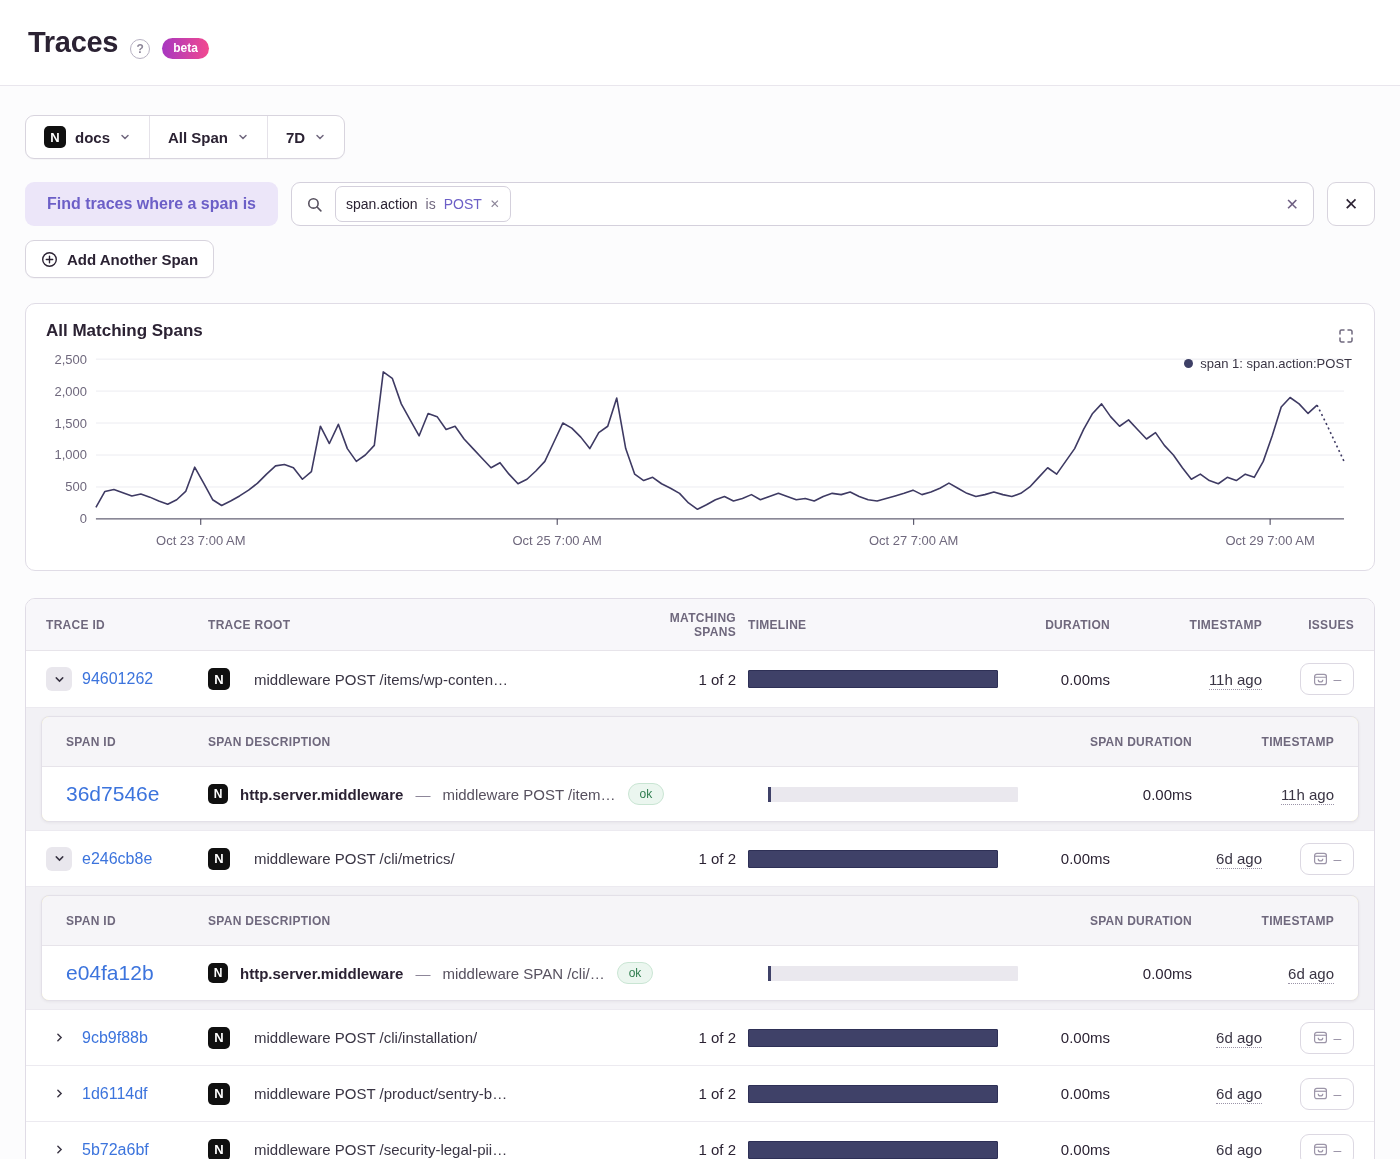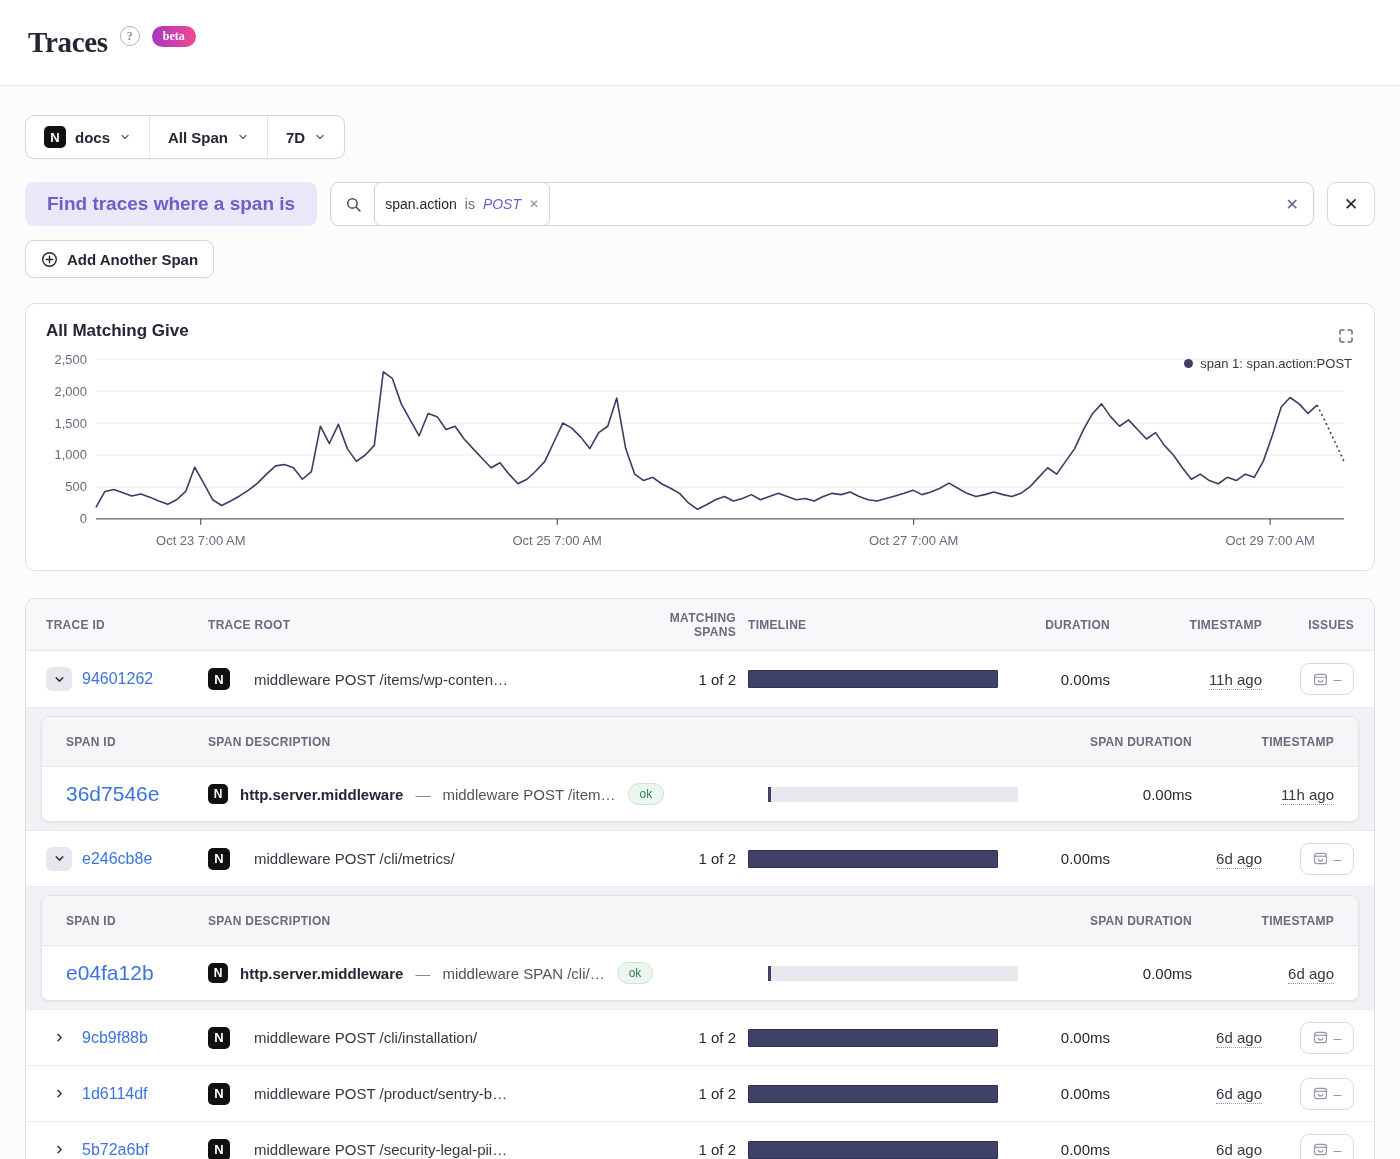--- a/index.html
+++ b/index.html
@@ -8,21 +8,21 @@
     font-family:"Liberation Sans", sans-serif;
     background:#fcfcfd;
     color:#2b2233;
   }
   
   .topbar {
     height:86px; background:#fff; border-bottom:1px solid #e9e6ed;
     display:flex; align-items:center; justify-content:space-between;
     padding:0 28px;
   }
-  .title-group { display:flex; align-items:flex-start; gap:12px;font-family:Liberation Serif, serif; }
+  .title-group { display:flex; align-items:flex-end; gap:12px; }
   .page-title { font-size:29px; font-weight:700; color:#2b2233; letter-spacing:-0.3px; }
   .help-icon {
     width:20px; height:20px; border:1.5px solid #b7b1c2; border-radius:50%;
     color:#8d8699; font-size:12px; font-weight:700;
     display:flex; align-items:center; justify-content:center;
   }
   .beta-badge {
     background:linear-gradient(90deg,#a737c1,#f2498f);
     color:#fff; font-size:12px; font-weight:700;
     padding:3px 11px; border-radius:11px; line-height:15px;
@@ -51,36 +51,36 @@
   .filter-seg + .filter-seg { border-left:1px solid #e5e2e9; }
   .chev-down { color:#71687f; }
   .nlogo {
     width:22px; height:22px; background:#101010; color:#fff; border-radius:5px;
     font-size:13px; font-weight:700; display:flex; align-items:center; justify-content:center;
     flex:0 0 auto;
   }
 
   .search-row { margin-top:23px; display:flex; align-items:stretch; gap:13px; }
   .where-pill {
-    background:#ece6f9; color:#6c5fc7; font-size:19px; font-weight:700;
+    background:#ece6f9; color:#6c5fc7; font-size:16px; font-weight:700;
     border-radius:9px; display:flex; align-items:center; padding:0 22px; height:44px;
   }
   .search-box {
     flex:1; height:44px; background:#fff; border:1px solid #d4d0dc; border-radius:9px;
     display:flex; align-items:center; padding:0 14px; gap:12px;
   }
   .search-box .grow { flex:1; }
   .token-chip {
     display:flex; align-items:center; gap:8px;
-    border:1px solid #d4d0dc; border-radius:7px; height:44px; padding:0 10px;
+    border:1px solid #d4d0dc; border-radius:7px; height:36px; padding:0 10px;
     font-size:14px; background:#fff;
   }
   .token-key { color:#2b2233; }
   .token-op { color:#71687f; }
-  .token-val { color:#6c5fc7;font-style:italic; }
+  .token-val { color:#6c5fc7; }
   .token-x { color:#8d8699; font-size:12px; cursor:pointer; }
   .clear-x { color:#6e5f82; font-size:16px; cursor:pointer; }
   .remove-btn {
     width:48px; height:44px; background:#fff; border:1px solid #d8d4de; border-radius:9px;
     font-size:17px; color:#2b2233; cursor:pointer; font-family:inherit;
   }
   .add-span-btn {
     margin-top:14px; display:inline-flex; align-items:center; gap:9px;
     background:#fff; border:1px solid #d8d4de; border-radius:9px; height:38px; padding:0 15px;
     font-family:inherit; font-size:15px; font-weight:700; color:#2b2233; cursor:pointer;
@@ -233,21 +233,21 @@
   <button class="add-span-btn">
     <svg width="17" height="17" viewBox="0 0 16 16" fill="none" stroke="#2b2233" stroke-width="1.3" stroke-linecap="round">
         <circle cx="8" cy="8" r="6.4"></circle>
         <path d="M8 5v6M5 8h6"></path>
       </svg>
     <span>Add Another Span</span>
   </button>
 
   
   <section class="chart-panel">
-    <div class="chart-title">All Matching Give</div>
+    <div class="chart-title">All Matching Spans</div>
     <svg class="expand-icon" width="16" height="16" viewBox="0 0 16 16" fill="none" stroke="currentColor" stroke-width="1.5" stroke-linecap="round">
       <path d="M2 6V3.5A1.5 1.5 0 0 1 3.5 2H6"></path>
         <path d="M10 2h2.5A1.5 1.5 0 0 1 14 3.5V6"></path>
         <path d="M14 10v2.5a1.5 1.5 0 0 1-1.5 1.5H10"></path>
         <path d="M6 14H3.5A1.5 1.5 0 0 1 2 12.5V10"></path>
     </svg>
     <div class="legend">
       <span class="legend-dot"></span>
       <span>span 1: span.action:POST</span>
     </div>

